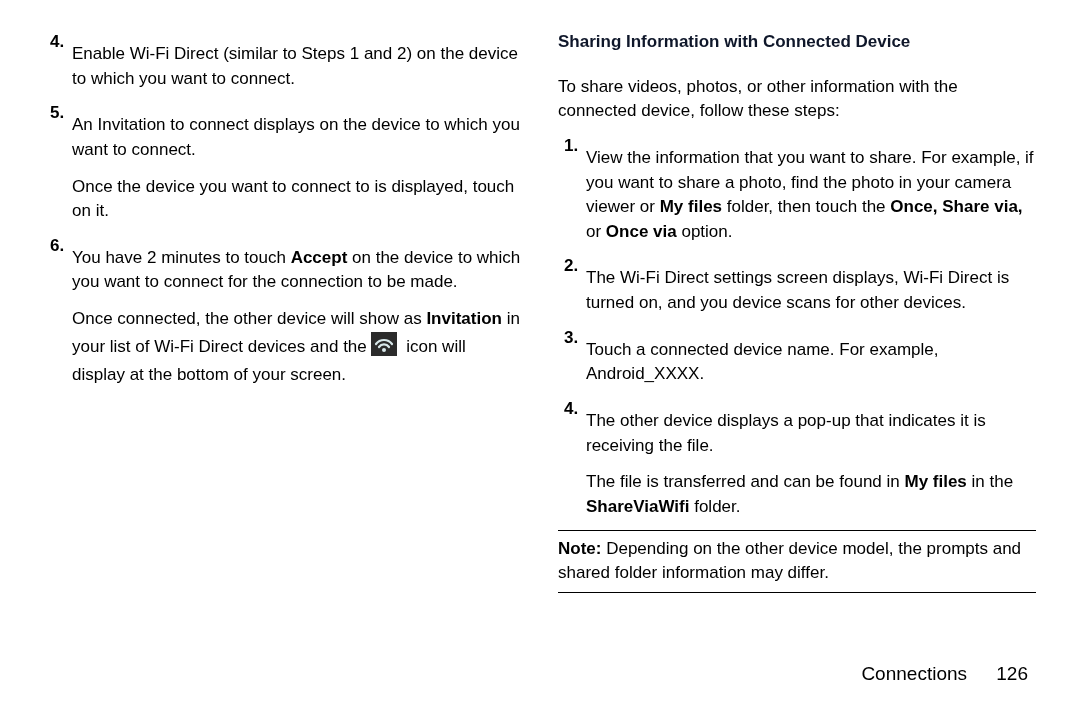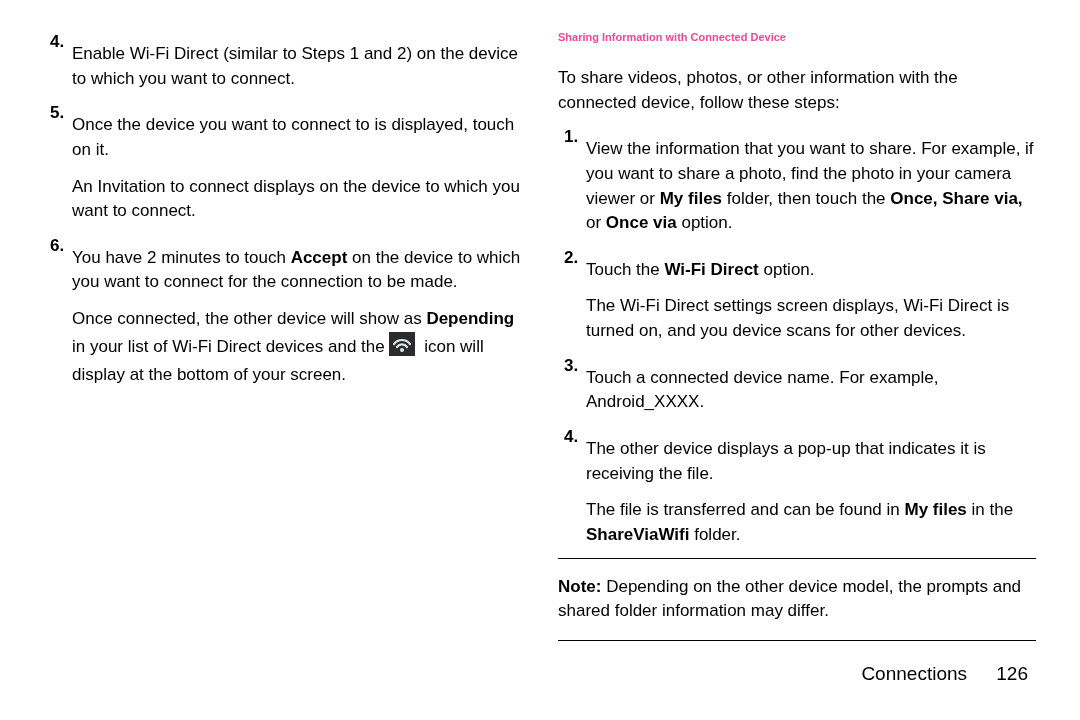--- a/index.html
+++ b/index.html
@@ -36,29 +36,29 @@
     font-weight: bold;
     text-align: left;
     padding-left: 6px;
     box-sizing: border-box;
   }
   .step .body { flex: 1; }
   .step .body p { margin: 12px 0 10px 0; }
   .step .body p:last-child { margin-bottom: 0; }
   .section-title {
     font-weight: bold;
-    color: #ec4899;
-    font-size: 11px;
+    color: #0f172a;
+    font-size: 17px;
     margin-bottom: 20px;
   }
   .intro { margin: 16px 0 10px 0; }
   .note-block {
     border-top: 1.5px solid #000;
     border-bottom: 1.5px solid #000;
-    padding: 16px 0;
+    padding: 6px 0;
   }
   .note-block p { margin: 0; }
   .footer {
     text-align: right;
     padding: 0 52px 0 0;
     font-size: 19px;
   }
   .footer .sect { margin-right: 24px; }
   .wifi-icon {
     display: inline-block;
@@ -74,29 +74,29 @@
   <div class="col col-left" id="left-col">
       <div class="step">
         <div class="num">4.</div>
         <div class="body">
           <p>Enable Wi-Fi Direct (similar to Steps 1 and 2) on the device to which you want to connect.</p>
         </div>
       </div>
       <div class="step">
         <div class="num">5.</div>
         <div class="body">
+          <p>An Invitation to connect displays on the device to which you want to connect.</p>
           <p>Once the device you want to connect to is displayed, touch on it.</p>
-          <p>An Invitation to connect displays on the device to which you want to connect.</p>
         </div>
       </div>
       <div class="step">
         <div class="num">6.</div>
         <div class="body">
           <p>You have 2 minutes to touch <b>Accept</b> on the device to which you want to connect for the connection to be made.</p>
-          <p>Once connected, the other device will show as <b>Depending</b> in your list of Wi-Fi Direct devices and the <span class="wifi-icon"><svg width="26" height="24" viewBox="0 0 26 24">
+          <p>Once connected, the other device will show as <b>Invitation</b> in your list of Wi-Fi Direct devices and the <span class="wifi-icon"><svg width="26" height="24" viewBox="0 0 26 24">
                 <rect x="0" y="0" width="26" height="24" fill="#2b2b2b"></rect>
                 <path d="M5 12 a10 10 0 0 1 16 0" stroke="#d8e8ea" stroke-width="2.2" fill="none" stroke-linecap="round"></path>
                 <path d="M8 15 a6.2 6.2 0 0 1 10 0" stroke="#d8e8ea" stroke-width="2.2" fill="none" stroke-linecap="round"></path>
                 <circle cx="13" cy="18" r="2" fill="#d8e8ea"></circle>
               </svg></span> icon will display at the bottom of your screen.</p>
         </div>
       </div>
     </div>
   <div class="col col-right">
     <div class="section-title">Sharing Information with Connected Device</div>
@@ -104,21 +104,20 @@
     <div id="right-steps">
         <div class="step">
           <div class="num">1.</div>
           <div class="body">
             <p>View the information that you want to share. For example, if you want to share a photo, find the photo in your camera viewer or <b>My files</b> folder, then touch the <b>Once, Share via,</b> or <b>Once via</b> option.</p>
           </div>
         </div>
         <div class="step">
           <div class="num">2.</div>
           <div class="body">
-            <p>Touch the <b>Wi-Fi Direct</b> option.</p>
             <p>The Wi-Fi Direct settings screen displays, Wi-Fi Direct is turned on, and you device scans for other devices.</p>
           </div>
         </div>
         <div class="step">
           <div class="num">3.</div>
           <div class="body">
             <p>Touch a connected device name. For example, Android_XXXX.</p>
           </div>
         </div>
         <div class="step">

